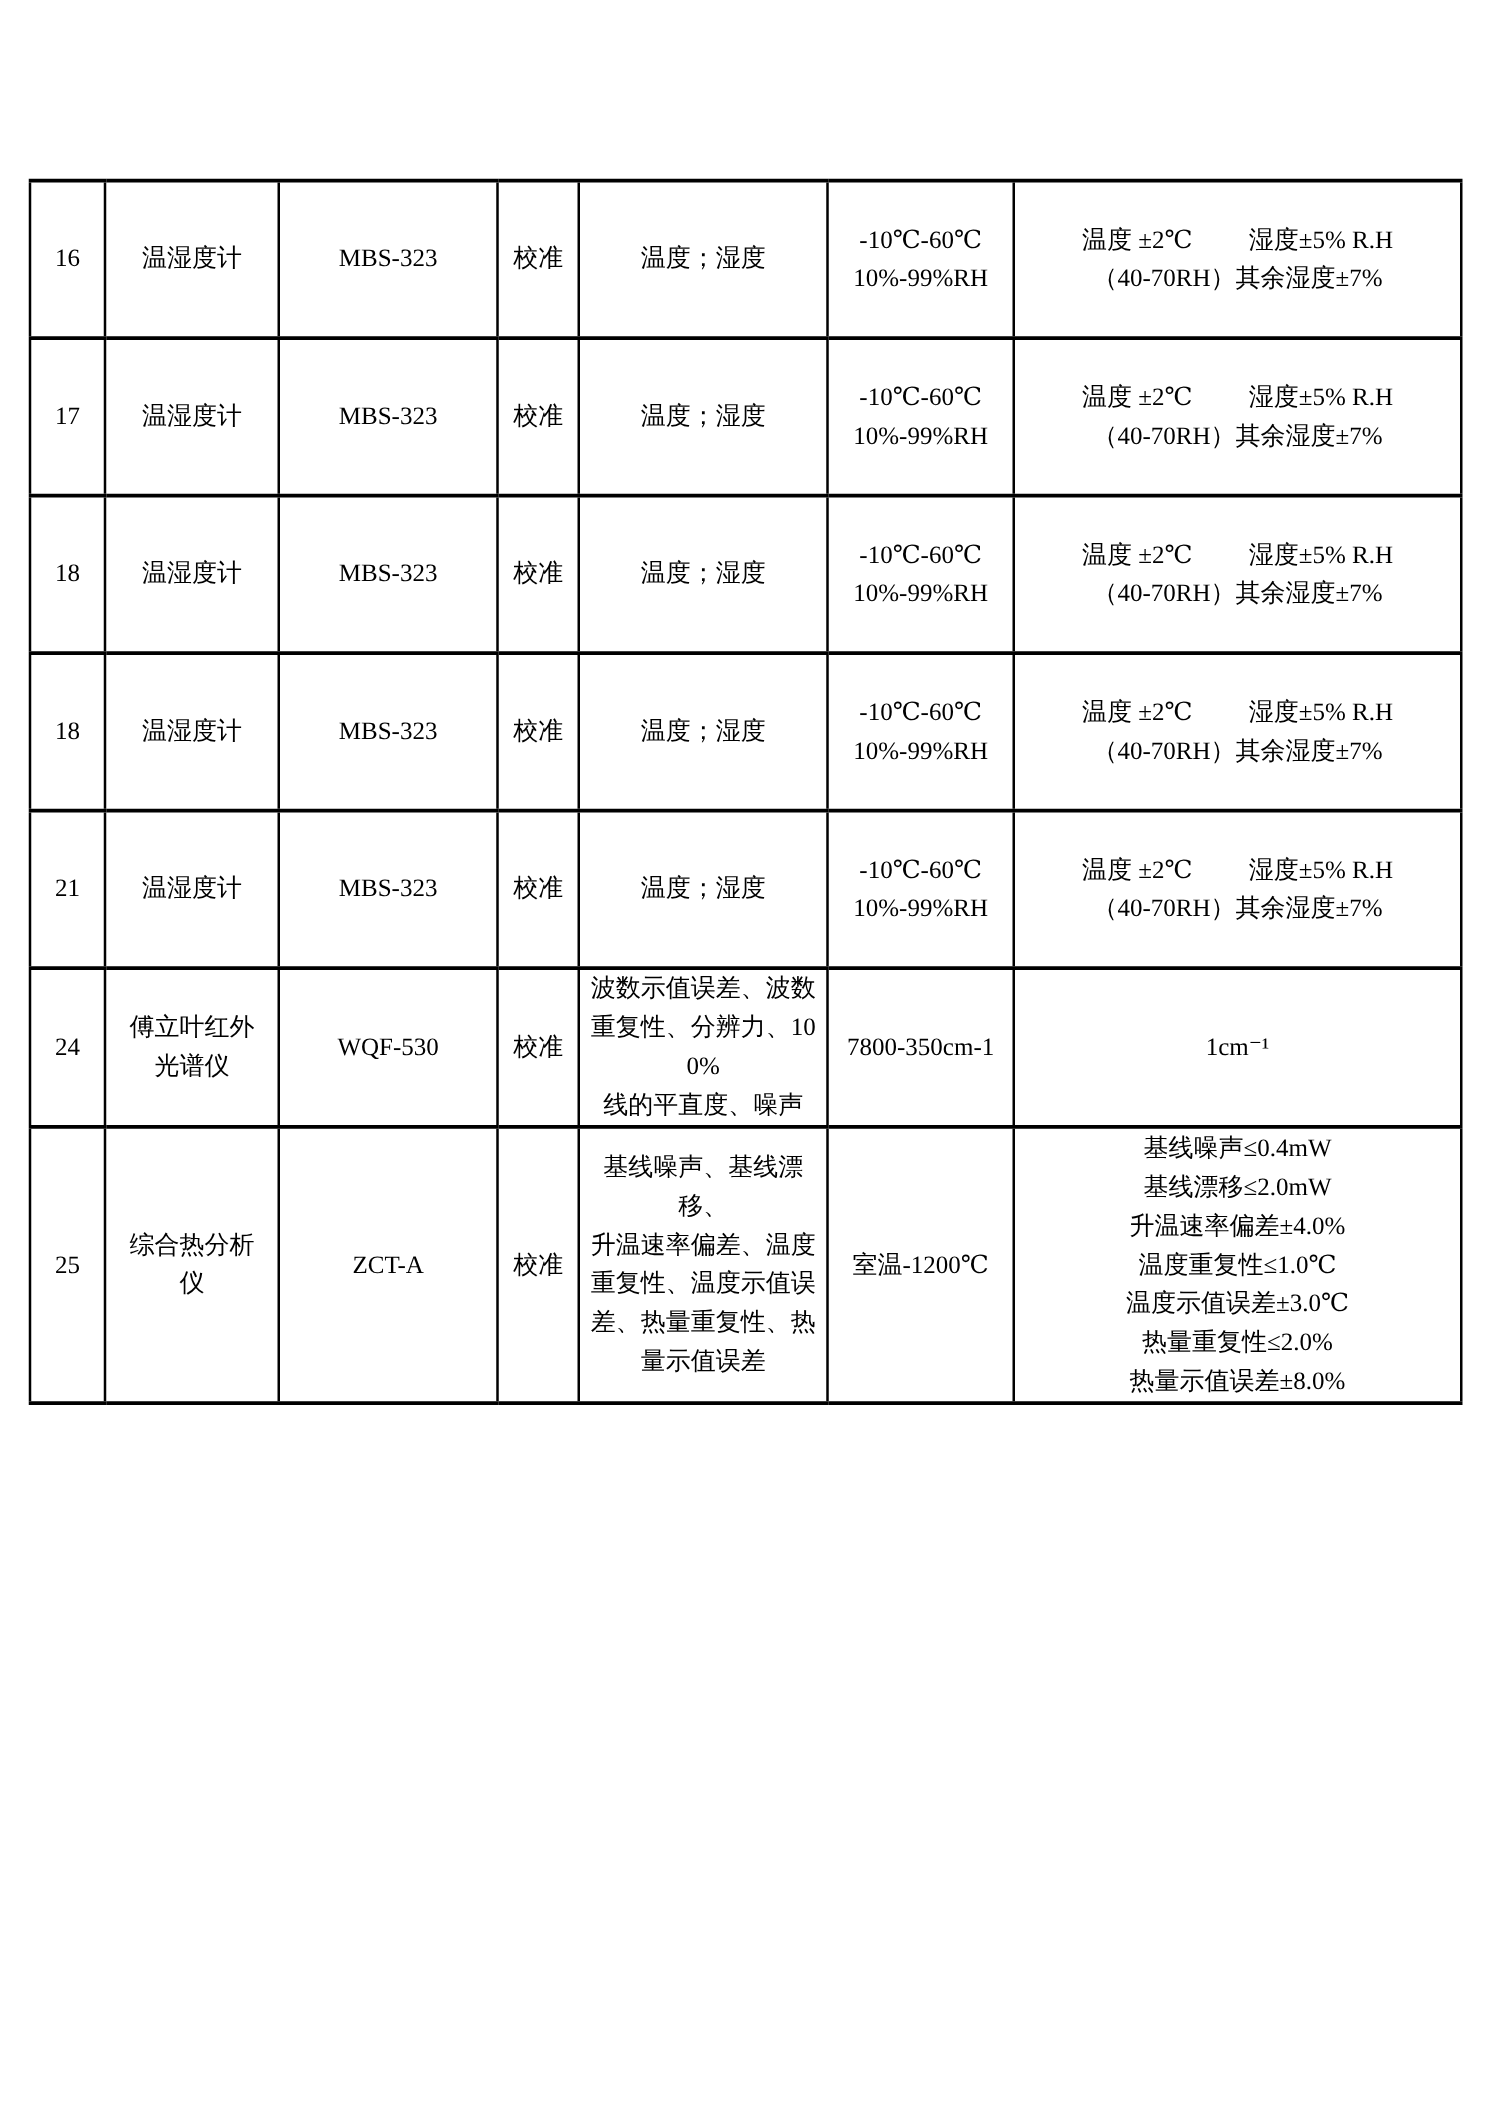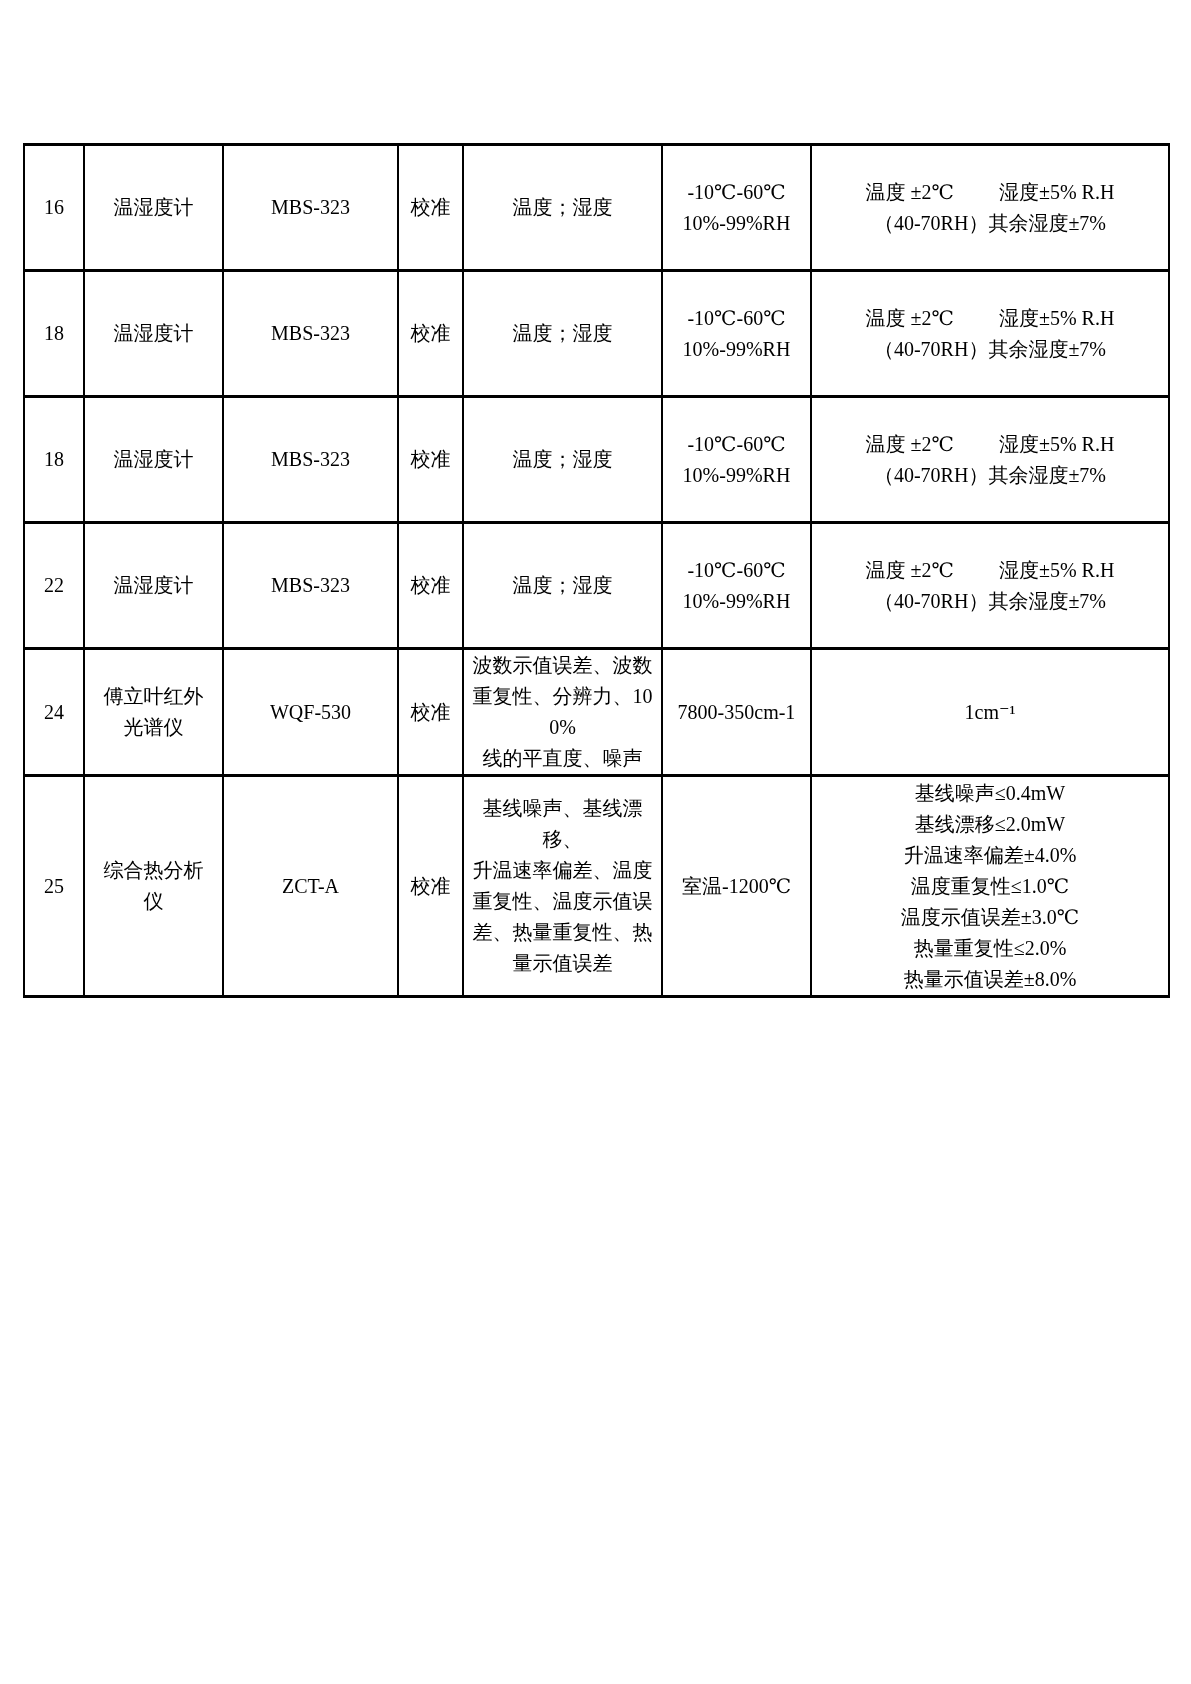--- a/index.html
+++ b/index.html
@@ -69,20 +69,31 @@
         <td>温湿度计</td>
         <td>MBS-323</td>
         <td>校准</td>
         <td>温度；湿度</td>
         <td>-10℃-60℃
 10%-99%RH</td>
         <td>温度 ±2℃　　 湿度±5% R.H
 （40-70RH）其余湿度±7%</td>
       </tr>
       <tr class="r-std">
+        <td>17</td>
+        <td>温湿度计</td>
+        <td>MBS-323</td>
+        <td>校准</td>
+        <td>温度；湿度</td>
+        <td>-10℃-60℃
+10%-99%RH</td>
+        <td>温度 ±2℃　　 湿度±5% R.H
+（40-70RH）其余湿度±7%</td>
+      </tr>
+      <tr class="r-std">
         <td>18</td>
         <td>温湿度计</td>
         <td>MBS-323</td>
         <td>校准</td>
         <td>温度；湿度</td>
         <td>-10℃-60℃
 10%-99%RH</td>
         <td>温度 ±2℃　　 湿度±5% R.H
 （40-70RH）其余湿度±7%</td>
       </tr>
@@ -91,21 +102,21 @@
         <td>温湿度计</td>
         <td>MBS-323</td>
         <td>校准</td>
         <td>温度；湿度</td>
         <td>-10℃-60℃
 10%-99%RH</td>
         <td>温度 ±2℃　　 湿度±5% R.H
 （40-70RH）其余湿度±7%</td>
       </tr>
       <tr class="r-std">
-        <td>22</td>
+        <td>21</td>
         <td>温湿度计</td>
         <td>MBS-323</td>
         <td>校准</td>
         <td>温度；湿度</td>
         <td>-10℃-60℃
 10%-99%RH</td>
         <td>温度 ±2℃　　 湿度±5% R.H
 （40-70RH）其余湿度±7%</td>
       </tr>
       <tr class="r-wqf">

